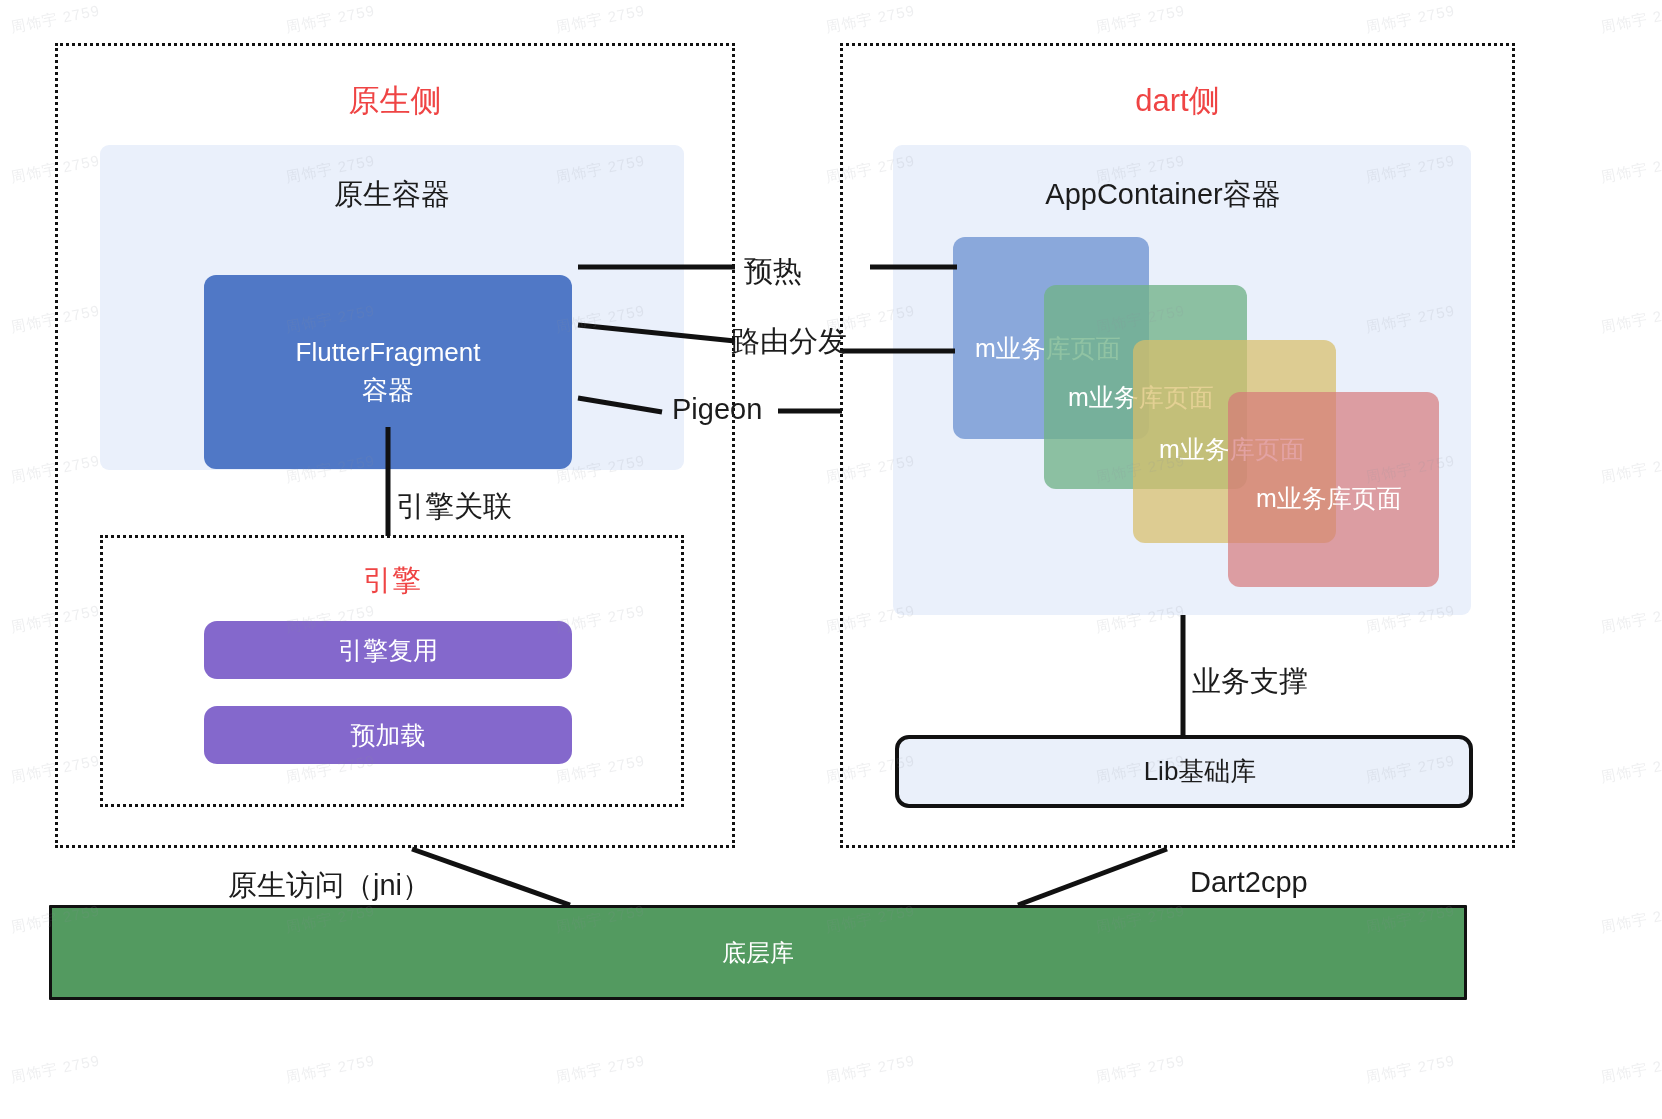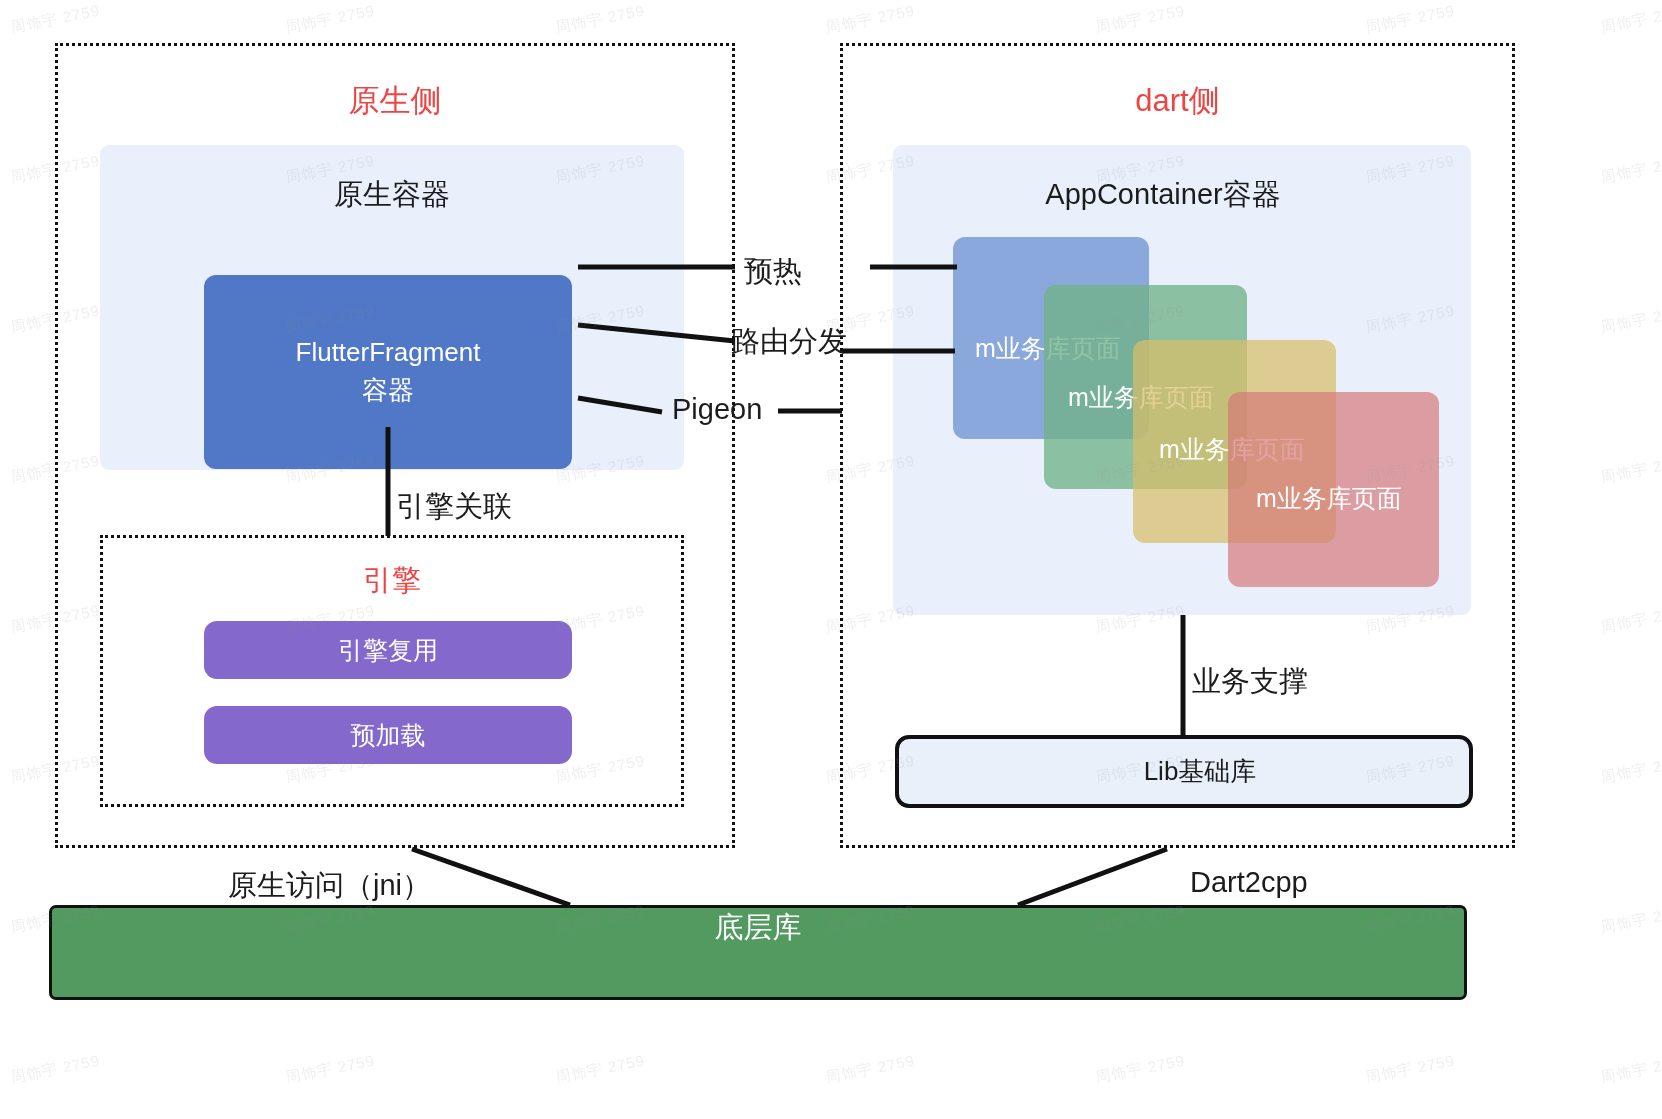--- a/index.html
+++ b/index.html
@@ -102,24 +102,25 @@
     justify-content: center;
     font-size: 26px;
     color: #1c1c1c;
     box-sizing: border-box;
     padding-left: 32px;
   }
   .greenbar {
     position: absolute;
     background: #539a60;
     border: 3px solid #111111;
-    border-radius: 7px;
+    border-radius: 1px;
     display: flex;
+    align-items: center;
     justify-content: center;
-    font-size: 29px;
+    font-size: 24px;
     color: #ffffff;
     box-sizing: border-box;
   }
 
   
   .pagecard {
     position: absolute;
     border-radius: 12px;
     box-sizing: border-box;
   }

